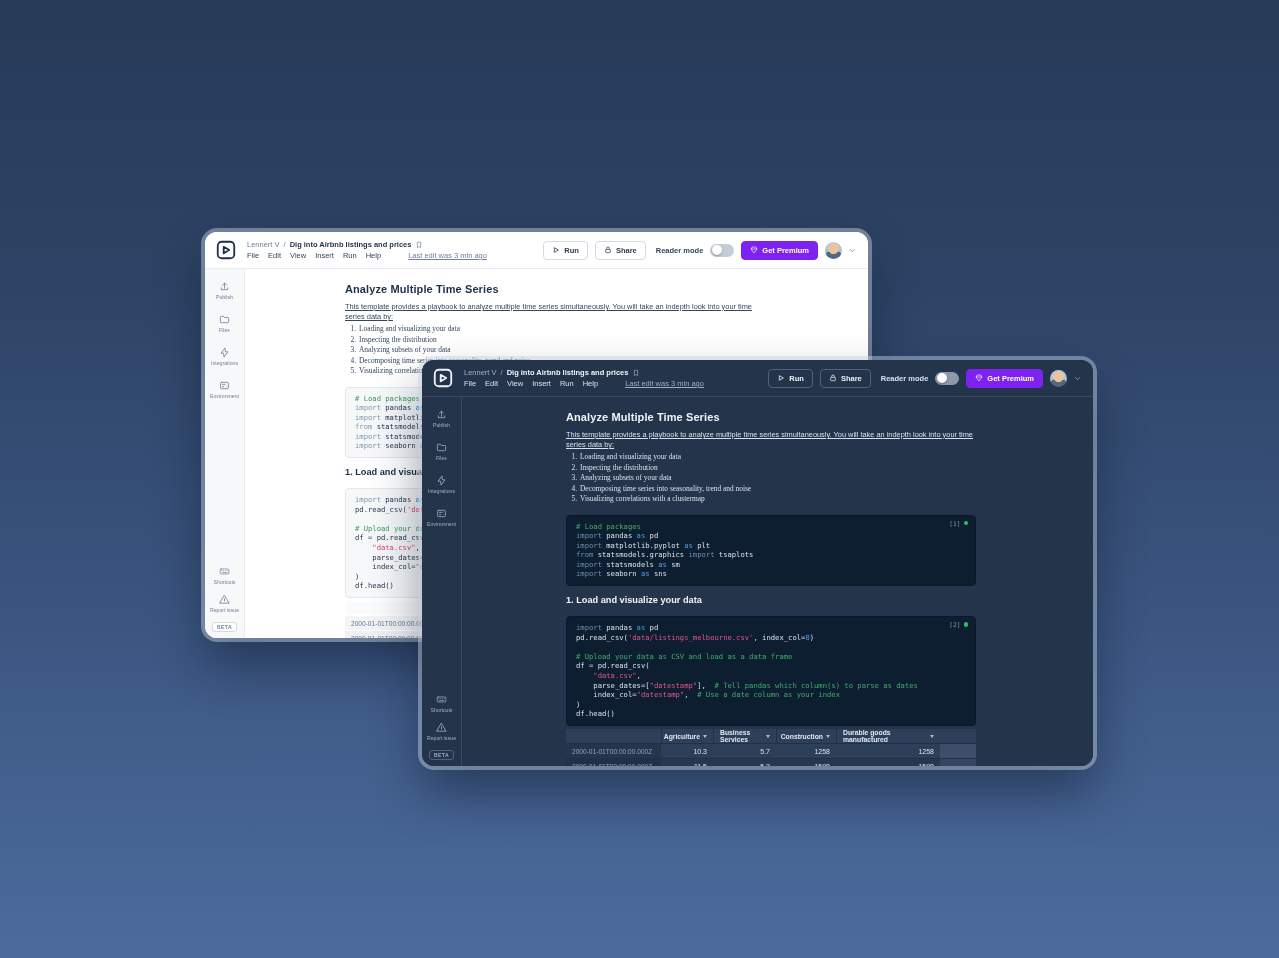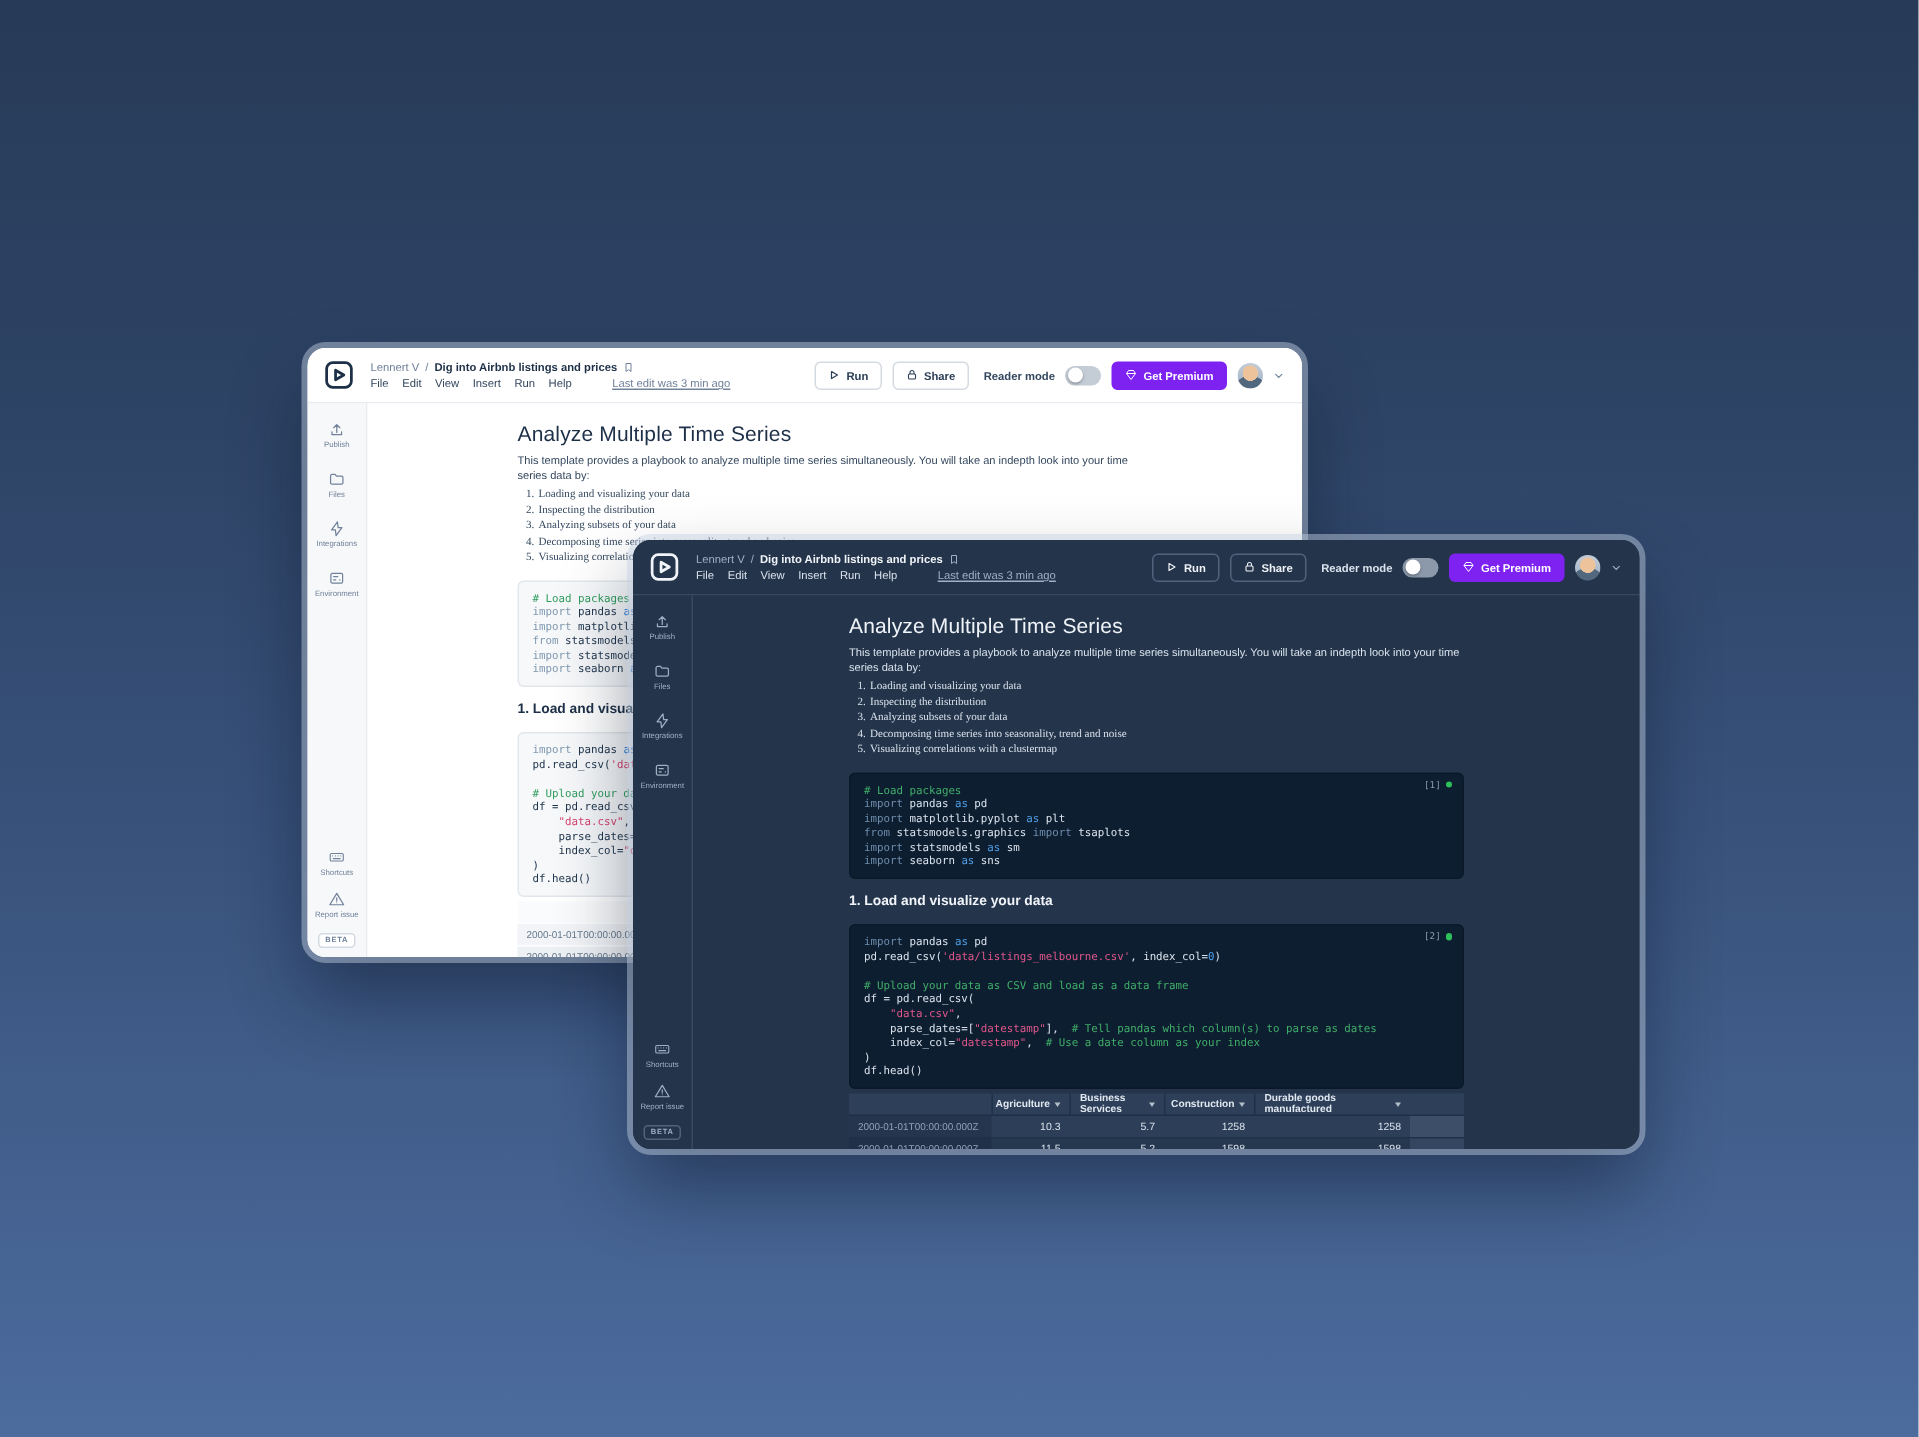--- a/index.html
+++ b/index.html
@@ -77,22 +77,22 @@
   .rail-item svg{width:11px;height:11px;}
   .rlabel{font-size:5.2px;white-space:nowrap;}
   .rail-bottom{margin-top:auto;display:flex;flex-direction:column;gap:9px;align-items:center;}
   .beta{font-size:5px;letter-spacing:.5px;border:1px solid var(--btnborder);color:var(--muted);
     border-radius:3px;padding:1px 4px;background:var(--chrome);font-weight:700;}
 
   .content{flex:1;overflow:hidden;background:var(--body);}
   .nbcol{width:410px;margin-left:104px;}
   .light .nbcol{margin-left:100px;}
 
-  .nb-title{margin:12px 0 0;font-size:14px;line-height:17px;font-weight:400;color:var(--text);letter-spacing:.1px;}
-  .nb-intro{margin:4px 0 0;font-size:7.4px;line-height:10px;color:var(--text2);}
+  .nb-title{margin:12px 0 0;font-size:11px;line-height:17px;font-weight:700;color:var(--text);letter-spacing:.1px;}
+  .nb-intro{margin:4px 0 0;font-size:7.4px;line-height:10px;color:var(--text2);text-decoration:underline;}
   .nb-steps{margin:2px 0 0;padding-left:13px;font-size:7.4px;line-height:10.5px;color:var(--text2);}
   .nb-steps li{padding-left:1px;font-family:Liberation Serif, serif;}
   .nb-section{margin:8px 0 0;font-size:9.2px;line-height:12px;font-weight:700;color:var(--text);}
 
   .cell{position:relative;margin-top:10px;background:var(--cellbg);border:1px solid var(--cellborder);
     border-radius:4px;padding:6px 9px;box-sizing:border-box;cursor:text;}
   .code{font-family:"DejaVu Sans Mono",monospace;font-size:7.2px;line-height:9.6px;color:var(--tok-n);}
   .cl{white-space:pre;}
   .t-c{color:var(--tok-c);} .t-k{color:var(--tok-k);} .t-k2{color:var(--tok-k2);}
   .t-s{color:var(--tok-s);} .t-n{color:var(--tok-n);} .t-m{color:var(--tok-m);}

